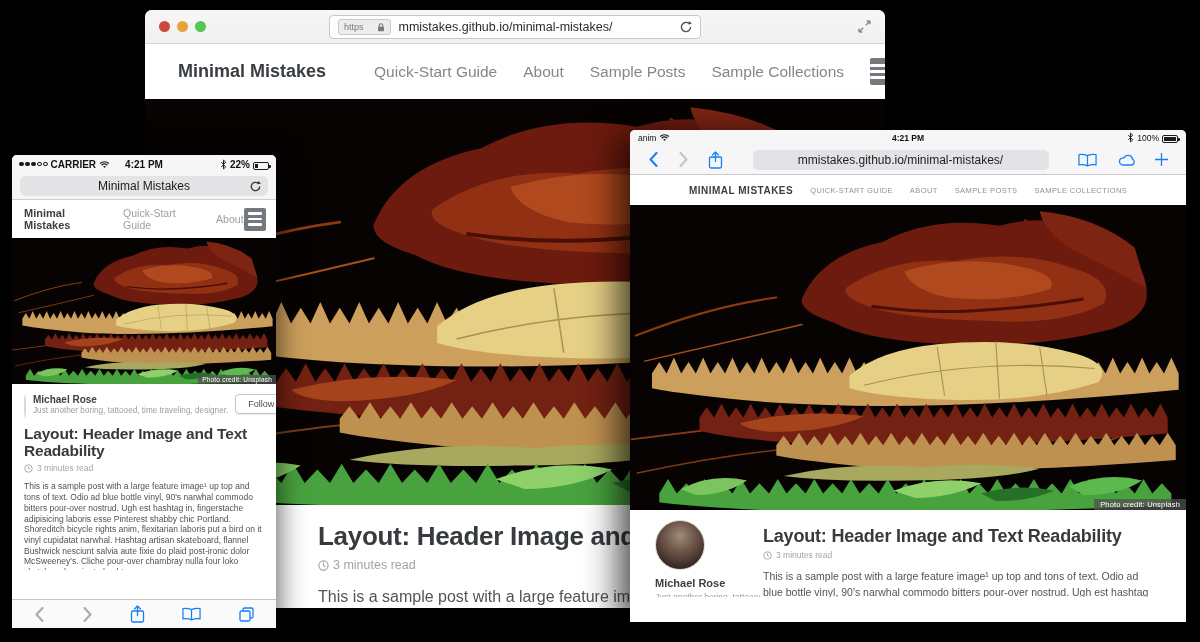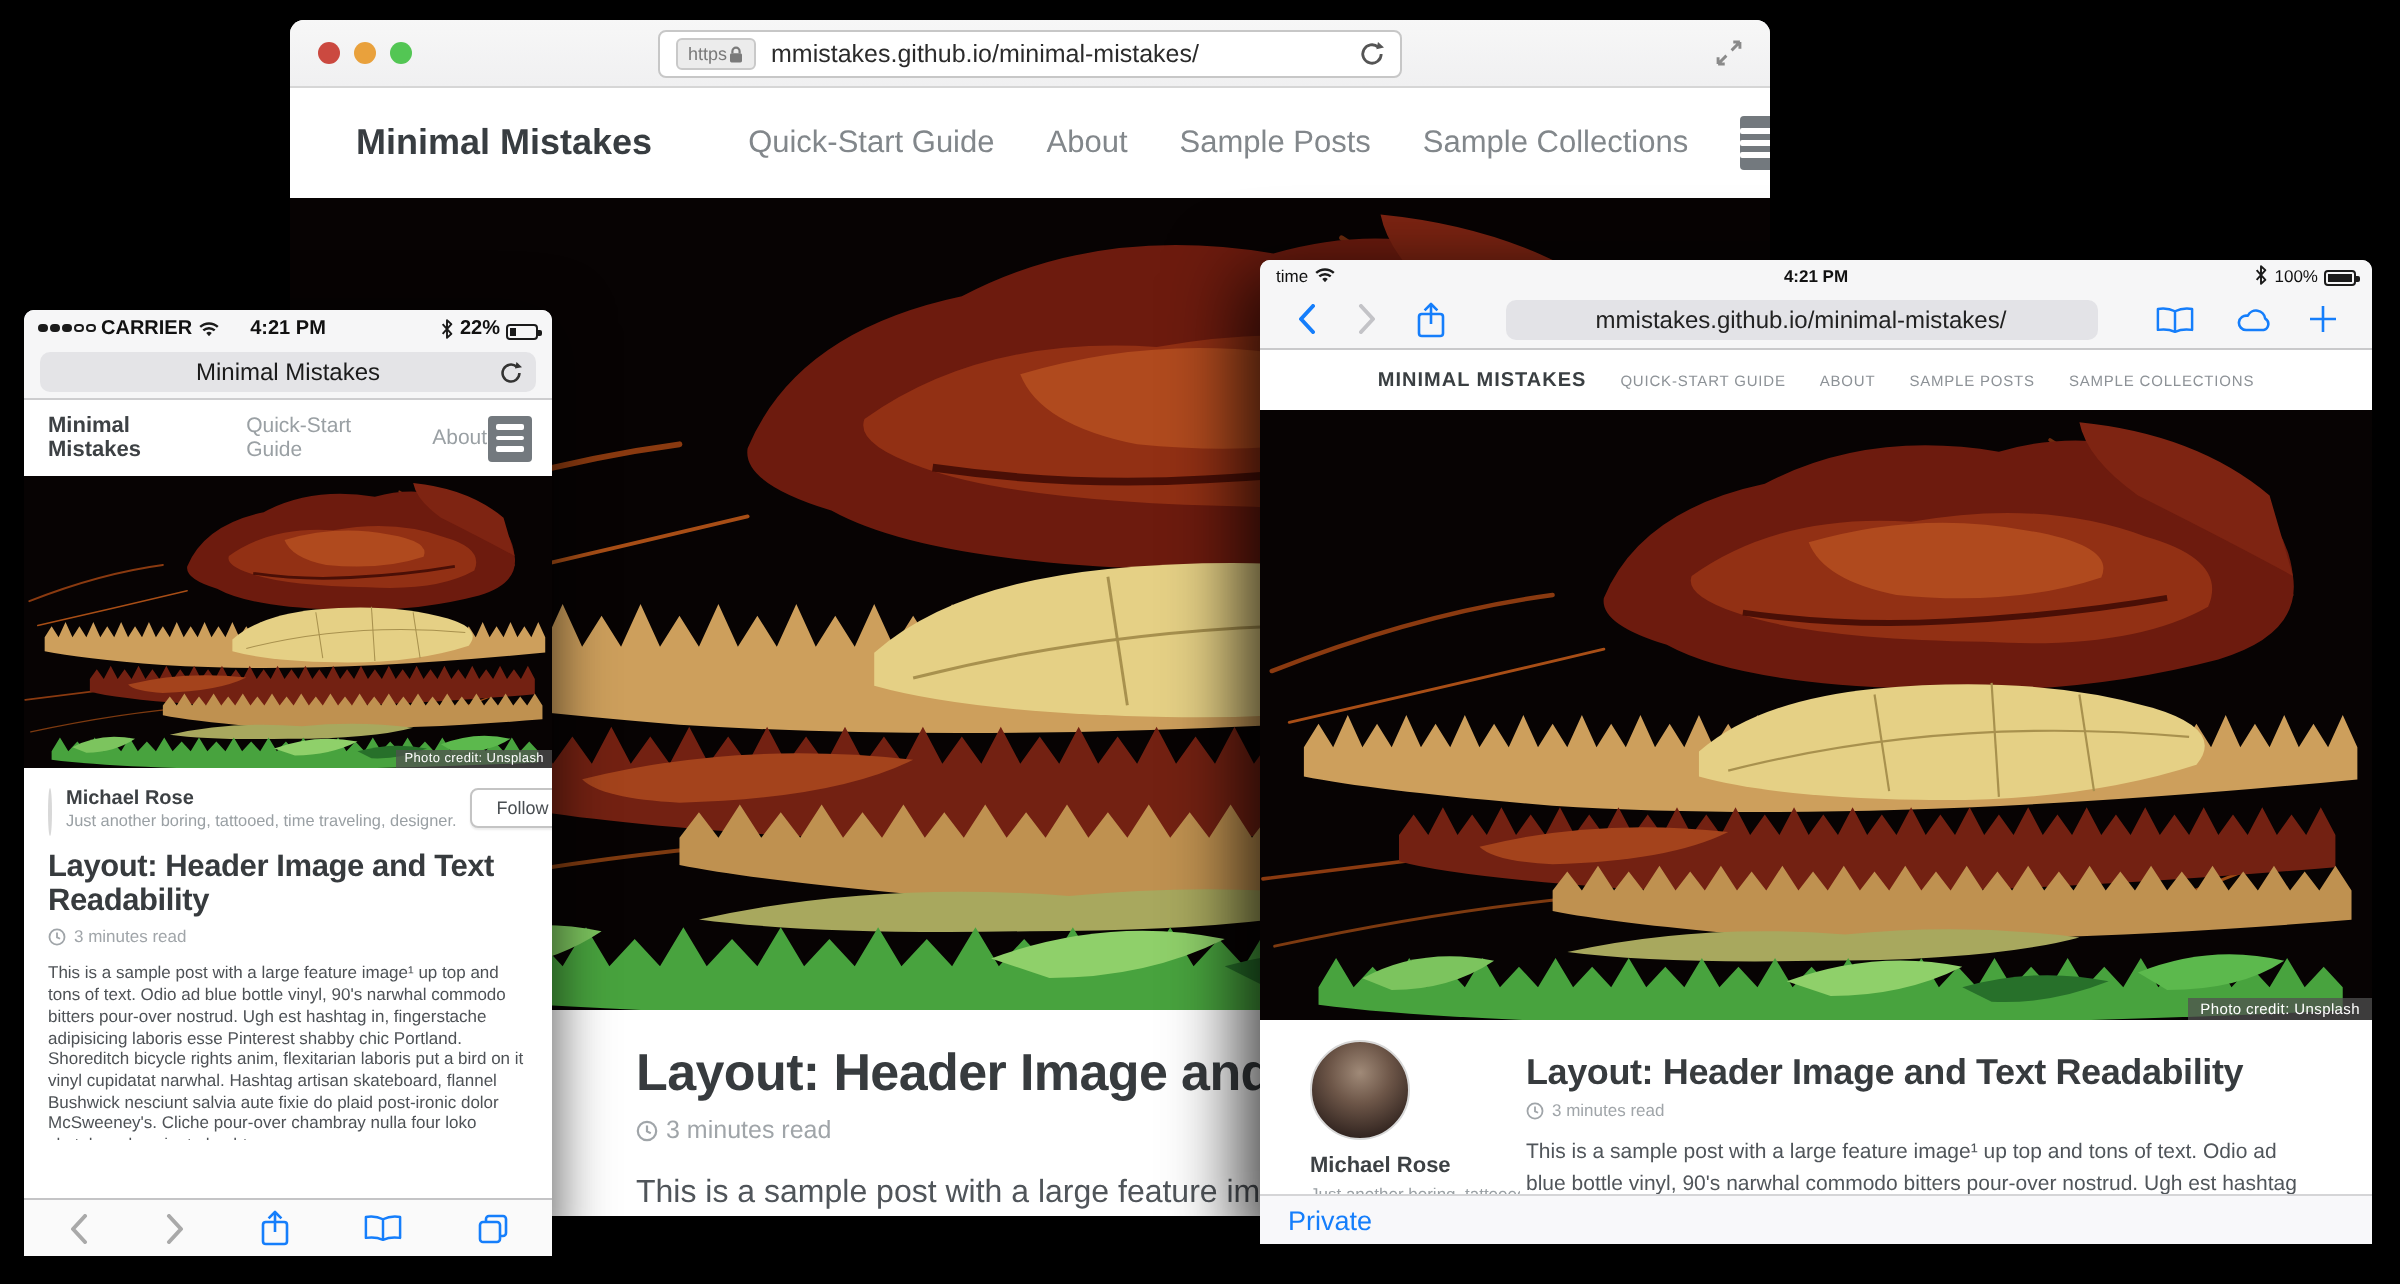--- a/index.html
+++ b/index.html
@@ -17,21 +17,21 @@
   .meta { display:flex; align-items:center; gap:4px; color:#a0a5a9; }
   .meta svg { flex:0 0 auto; }
 
   
   .desktop { position:absolute; left:145px; top:10px; width:740px; height:598px; background:#fff; border-radius:7px 7px 0 0; overflow:hidden; z-index:1; box-shadow:0 8px 40px rgba(0,0,0,.7); }
   .d-titlebar { position:relative; height:34px; background:linear-gradient(#f7f7f7,#f0f0f1); border-bottom:1px solid #d6d6d6; display:flex; align-items:center; padding:0 14px; }
   .lights { display:flex; gap:7px; }
   .tl { width:11px; height:11px; border-radius:50%; }
   .tl.r { background:#cb4940; } .tl.y { background:#e9a13c; } .tl.g { background:#53c654; }
   .d-urlfield { position:absolute; left:50%; transform:translateX(-50%); top:5px; width:372px; height:24px; background:#fff; border:1px solid #c7c7c7; border-radius:4px; display:flex; align-items:center; padding:0 8px; }
-  .https-badge { display:flex; align-items:center; gap:0; background:#ececec; border:1px solid #c9c9c9; border-radius:3px; font-size:9px; color:#7a7a7a; padding:2px 5px; margin-right:8px; }
+  .https-badge { display:flex; align-items:center; gap:13px; background:#ececec; border:1px solid #c9c9c9; border-radius:3px; font-size:9px; color:#7a7a7a; padding:2px 5px; margin-right:8px; }
   .d-url { flex:1; font-size:12.5px; color:#2b2b2b; white-space:nowrap; overflow:hidden; }
   .d-expand { margin-left:auto; color:#8a8a8a; }
   .d-nav { height:55px; display:flex; align-items:center; padding:0 36px 0 33px; background:#fff; }
   .d-brand { font-size:18px; font-weight:bold; color:#383d41; margin-right:48px; white-space:nowrap; }
   .d-link { font-size:15.5px; color:#82878b; margin-right:26px; white-space:nowrap; cursor:pointer; }
   .d-nav .burger { margin-left:auto; width:30px; height:27px; }
   .d-nav .burger i { width:18px; height:3px; }
   .d-hero { height:406px; }
   .d-content { height:103px; overflow:hidden; padding:16px 30px 0 173px; }
   .d-title { font-size:26px; font-weight:bold; color:#373b3e; white-space:nowrap; letter-spacing:-.3px; }
@@ -319,21 +319,21 @@
           <use href="#ic-book"></use>
         </svg>
       <svg class="blue" width="15" height="15" viewBox="0 0 15 15">
           <use href="#ic-tabs"></use>
         </svg>
     </div>
   </section>
 
   <section class="ipad">
     <div class="p-status">
-      <span>time</span>
+      <span>anim</span>
       <svg width="11" height="9" viewBox="0 0 12 9" style="margin-left:3px;color:#1b1b1b">
           <use href="#ic-wifi"></use>
         </svg>
       <span class="i-time" style="font-weight:bold">4:21 PM</span>
       <span class="i-right">
         <svg width="7" height="11" viewBox="0 0 8 12" style="color:#1b1b1b">
             <use href="#ic-bt"></use>
           </svg>
         <span>100%</span>
         <span class="batt">
@@ -387,18 +387,15 @@
         <h2 class="p-title">Layout: Header Image and Text Readability</h2>
         <div class="meta p-meta">
           <svg width="9" height="9" viewBox="0 0 11 11">
               <use href="#ic-clock"></use>
             </svg>
           <span>3 minutes read</span>
         </div>
         <p class="p-para">This is a sample post with a large feature image¹ up top and tons of text. Odio ad blue bottle vinyl, 90's narwhal commodo bitters pour-over nostrud. Ugh est hashtag in, fingerstache adipisicing laboris esse Pinterest shabby chic Portland. Shoreditch bicycle rights anim, flexitarian laboris put a bird on it vinyl cupidatat narwhal. Hashtag artisan skateboard, flannel Bushwick nesciunt salvia aute fixie do plaid post-ironic dolor McSweeney's. Cliche pour-over chambray nulla four loko skateboard sapiente hashtag.</p>
       </div>
     </div>
-    <div class="p-private">
-      <span>Private</span>
-    </div>
   </section>
 
 </div>
 
 </body></html>

